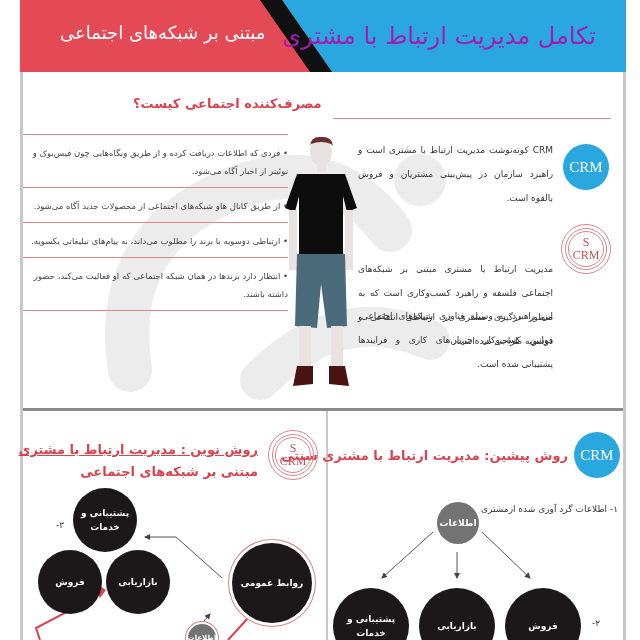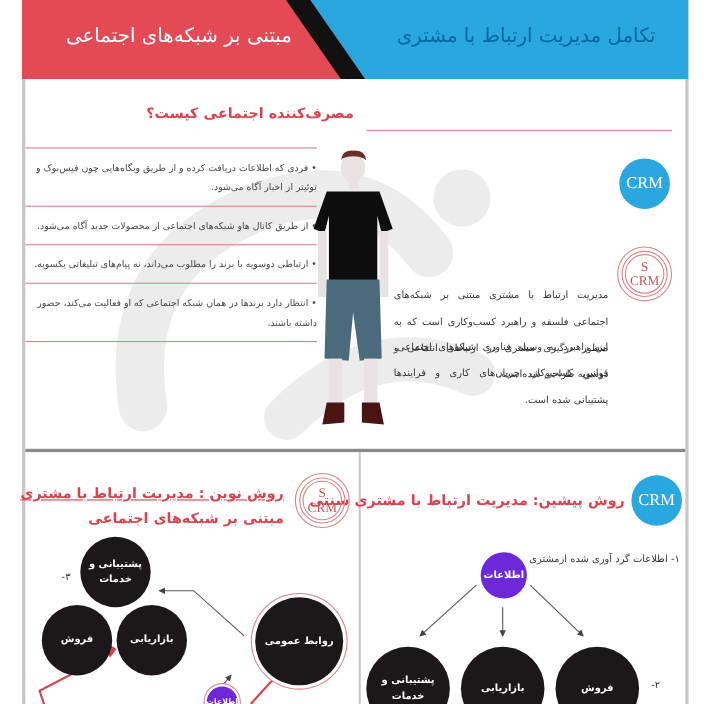--- a/index.html
+++ b/index.html
@@ -3,21 +3,21 @@
   <meta charset="utf-8">
   <style>
     * { box-sizing: border-box; margin: 0; padding: 0; }
     html, body { width: 640px; height: 640px; overflow: hidden; background: #ffffff; }
     body { font-family: "DejaVu Sans", sans-serif; position: relative; }
     .frame { position: absolute; left: 20px; top: 0; width: 606px; height: 640px; background: #fff;
       border-left: 3px solid #c8c8c8; border-right: 3px solid #c8c8c8; }
     
     .header { position: absolute; left: 20px; top: 0; width: 606px; height: 72px; overflow: hidden; }
     .header svg { position: absolute; left: 0; top: 0; }
-    .header .title-right { position: absolute; right: 30px; top: 22px; color: #0369a1; font-size: 18px; direction: rtl; margin-left: 48px; }
+    .header .title-right { position: absolute; right: 30px; top: 22px; color: #a21caf; font-size: 24px; direction: rtl; margin-left: 48px; }
     .header .title-left { position: absolute; left: 40px; top: 22px; color: #fff; font-size: 18px; direction: rtl; }
     
     .watermark { position: absolute; left: 90px; top: 120px; width: 420px; height: 290px; pointer-events: none; }
     
     .section-top { position: absolute; left: 23px; top: 72px; width: 600px; height: 336px; }
     .sec-title { position: absolute; color: #d9424e; font-size: 13px; font-weight: bold; direction: rtl; white-space: nowrap; }
     .title-underline { position: absolute; height: 1px; background: #d9848a; }
     .crm-badge { position: absolute; width: 46px; height: 46px; border-radius: 50%; background: #2aa7df; color: #fff;
       font-family: "Liberation Serif", serif; font-size: 15px; display: flex; align-items: center; justify-content: center; }
     .scrm-badge { position: absolute; width: 50px; height: 50px; border-radius: 50%; border: 1px solid #d9848a;
@@ -28,21 +28,21 @@
     .para { position: absolute; direction: rtl; text-align: justify; font-size: 9px; line-height: 24px; color: #333; }
     .bullets { position: absolute; left: 0; top: 63px; width: 265px; }
     .bullet { direction: rtl; text-align: right; font-size: 8.5px; line-height: 18px; color: #444; padding: 9px 0 7px 0;
       border-bottom: 1px solid #d9848a; }
     .person { position: absolute; left: 258px; top: 62px; width: 80px; height: 260px; }
     .divider-h { position: absolute; left: 23px; top: 408px; width: 600px; height: 3px; background: #8a8a8a; }
     .divider-v { position: absolute; left: 326px; top: 411px; width: 2px; height: 229px; background: #c8c8c8; }
     
     .node { position: absolute; border-radius: 50%; background: #1c1718; color: #fff; display: flex; align-items: center;
       justify-content: center; text-align: center; font-size: 9px; font-weight: bold; direction: rtl; line-height: 14px; }
-    .node.gray { background: #6d28d9; border: 2px solid #fff; box-shadow: 0 0 0 1px #d9848a; }
+    .node.gray { background: #737373; border: 2px solid #fff; box-shadow: 0 0 0 1px #d9848a; }
     .node.ring { box-shadow: 0 0 0 3px #fff, 0 0 0 4px #d9848a; }
     .step { position: absolute; font-size: 9px; color: #333; direction: rtl; white-space: nowrap; }
     svg.lines { position: absolute; left: 0; top: 0; pointer-events: none; }
   </style>
 </head>
 <body>
 
 <div class="frame"></div>
 
 <div class="header">
@@ -60,20 +60,21 @@
   <path d="M170 260 Q250 180 340 220" stroke="#ececec" stroke-width="40" fill="none" stroke-linecap="round"></path>
   <circle cx="330" cy="60" r="26" fill="#ececec"></circle>
 </svg>
 
 <div class="section-top">
   <div class="title-underline" style="right:12px; top:46px; width:278px;"></div>
 
   <div class="crm-badge" style="right:14px; top:72px;">
       <span>CRM</span>
     </div>
+  <div class="para" style="right:70px; top:66px; width:195px;">CRM کوته‌نوشت مدیریت ارتباط با مشتری است و راهبرد سازمان در پیش‌بینی مشتریان و فروش بالقوه است.</div>
 
   <div class="scrm-badge" style="right:12px; top:152px;">
     <div class="ring2"></div>
       <div class="ring3"></div>
     <div class="txt">
         <div>S</div>
         <div>CRM</div>
       </div>
   </div>
   <div class="para" style="right:70px; top:140px; width:195px;margin-top:45px;">مدیریت ارتباط با مشتری مبتنی بر شبکه‌های اجتماعی فلسفه و راهبرد کسب‌وکاری است که به منظور درگیری مشتری در ارتباطی انتفاعی و دوسویه طراحی شده‌است.</div>

